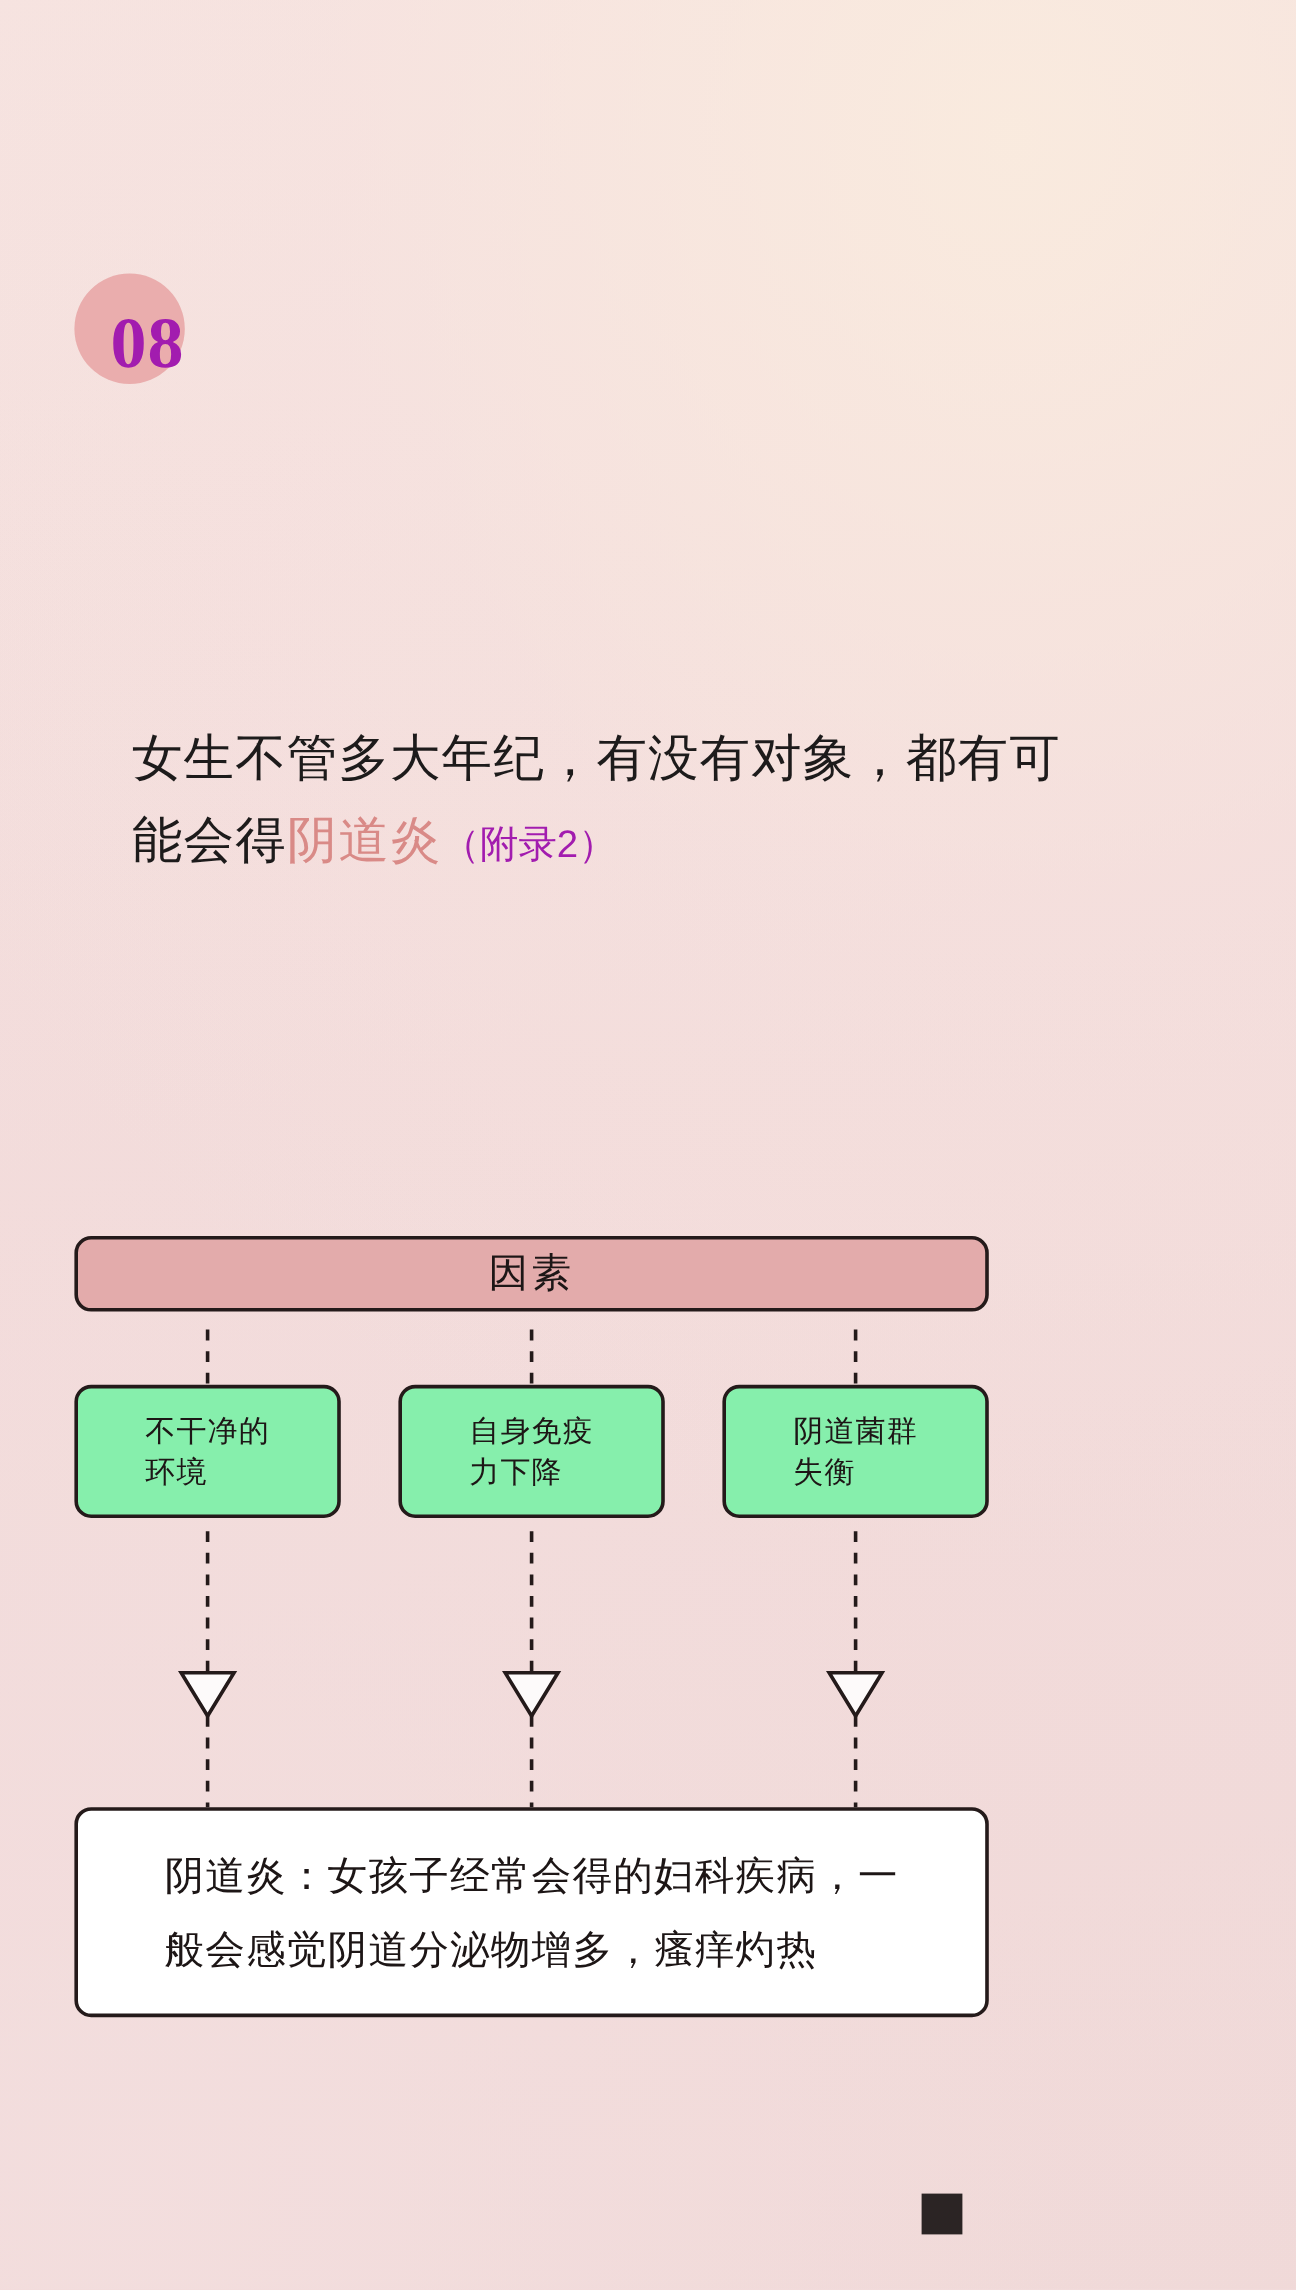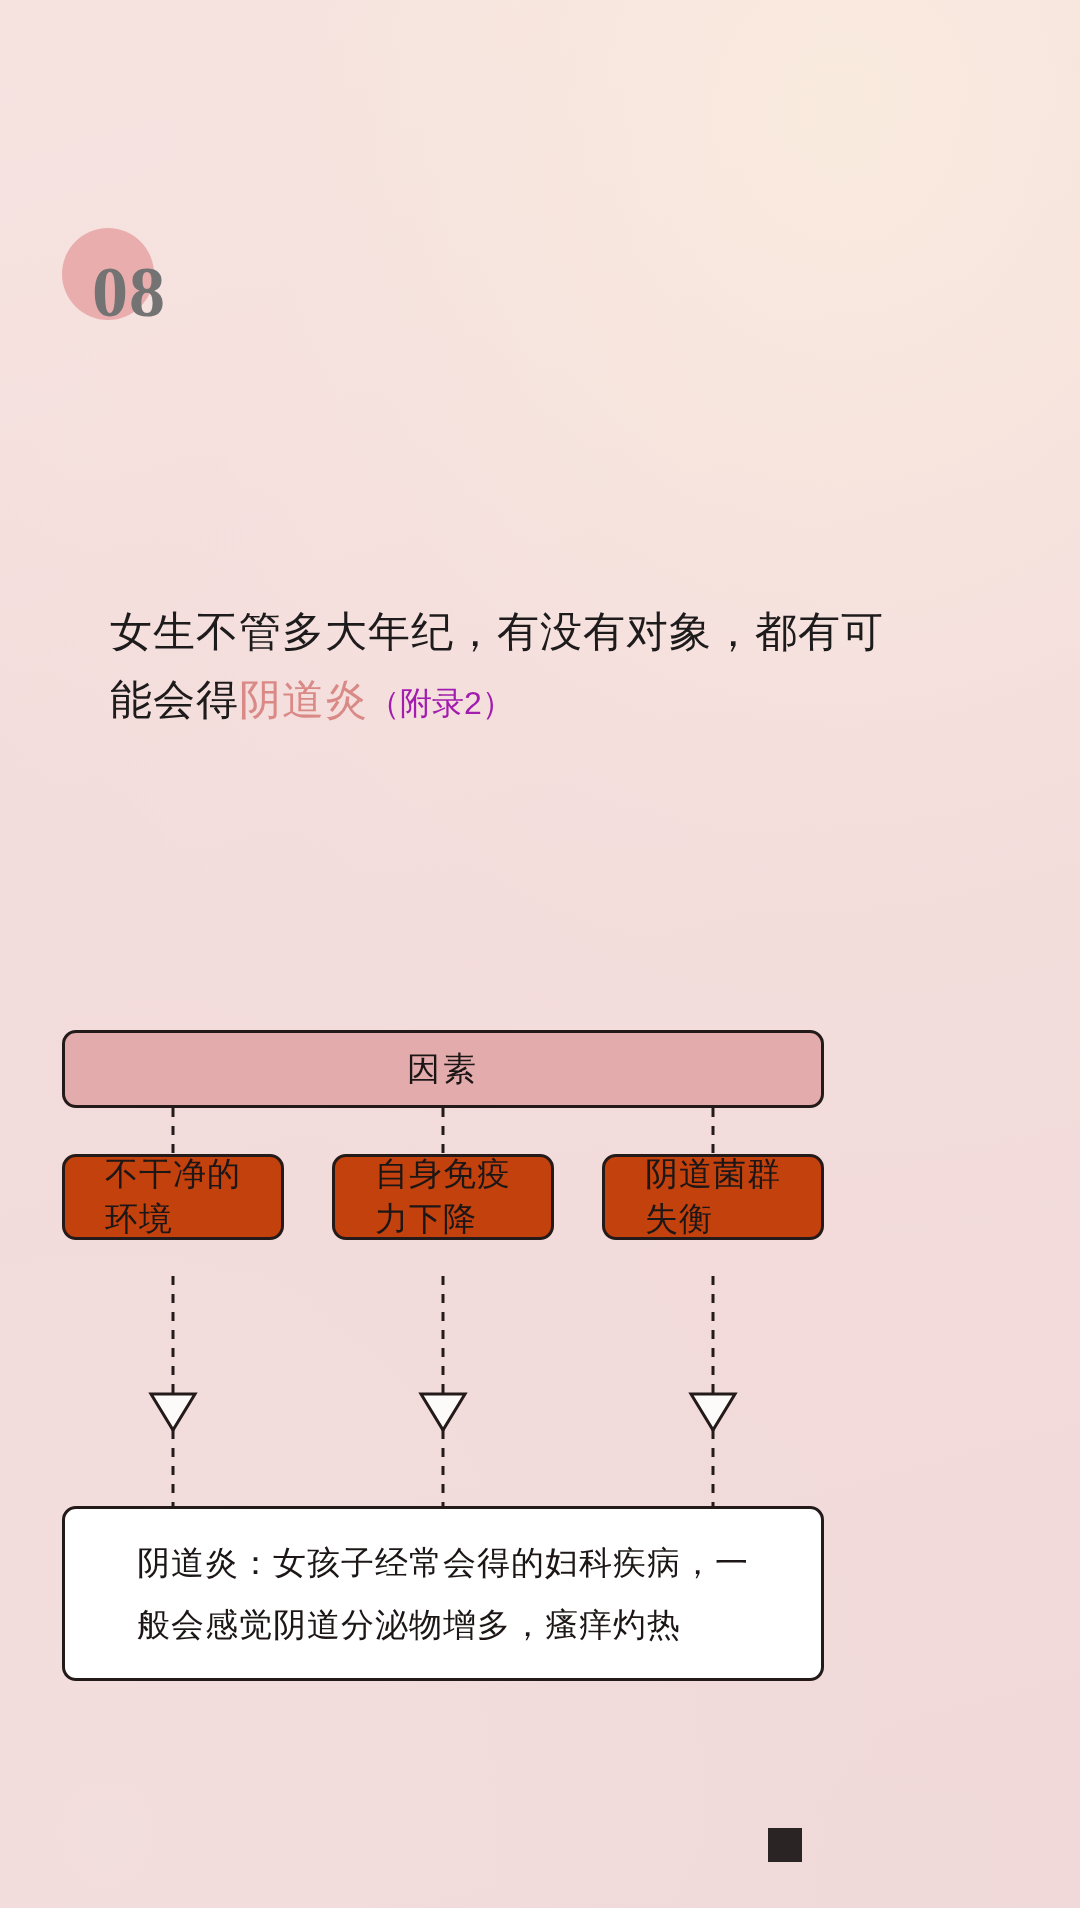--- a/index.html
+++ b/index.html
@@ -42,24 +42,24 @@
     height: 92px;
     border-radius: 50%;
     background: #e8a8a8;
     opacity: 0.92;
   }
   .number-text {
     position: absolute;
     left: 32px;
     top: 30px;
     font-family: "Liberation Serif", "DejaVu Serif", serif;
-    font-size: 72px;
+    font-size: 60px;
     line-height: 1;
     font-weight: 700;
-    color: #737373;
+    color: #a21caf;
     letter-spacing: 1px;
   }
 
   
   .headline {
     position: absolute;
     left: 86px;
     top: 598px;
     width: 930px;
     font-size: 42px;
@@ -94,33 +94,33 @@
     justify-content: center;
     text-align: center;
     color: #1d1616;
   }
 
   
   .node-root {
     left: 0;
     top: 0;
     width: 762px;
-    height: 78px;
+    height: 63px;
     background: #e3abab;
     font-size: 33px;
     letter-spacing: 3px;
   }
 
   
   .node-factor {
     top: 124px;
     width: 222px;
-    height: 86px;
-    background: #c2410c;
-    font-size: 33px;
+    height: 111px;
+    background: #86efac;
+    font-size: 25px;
     line-height: 1.36;
     letter-spacing: 1px;
   }
   .node-factor .node-label { padding: 0 14px; white-space: pre-line; text-align: left; }
   .node-factor-0 { left: 0px; }
   .node-factor-1 { left: 270px; }
   .node-factor-2 { left: 540px; }
 
   
   .node-outcome {

